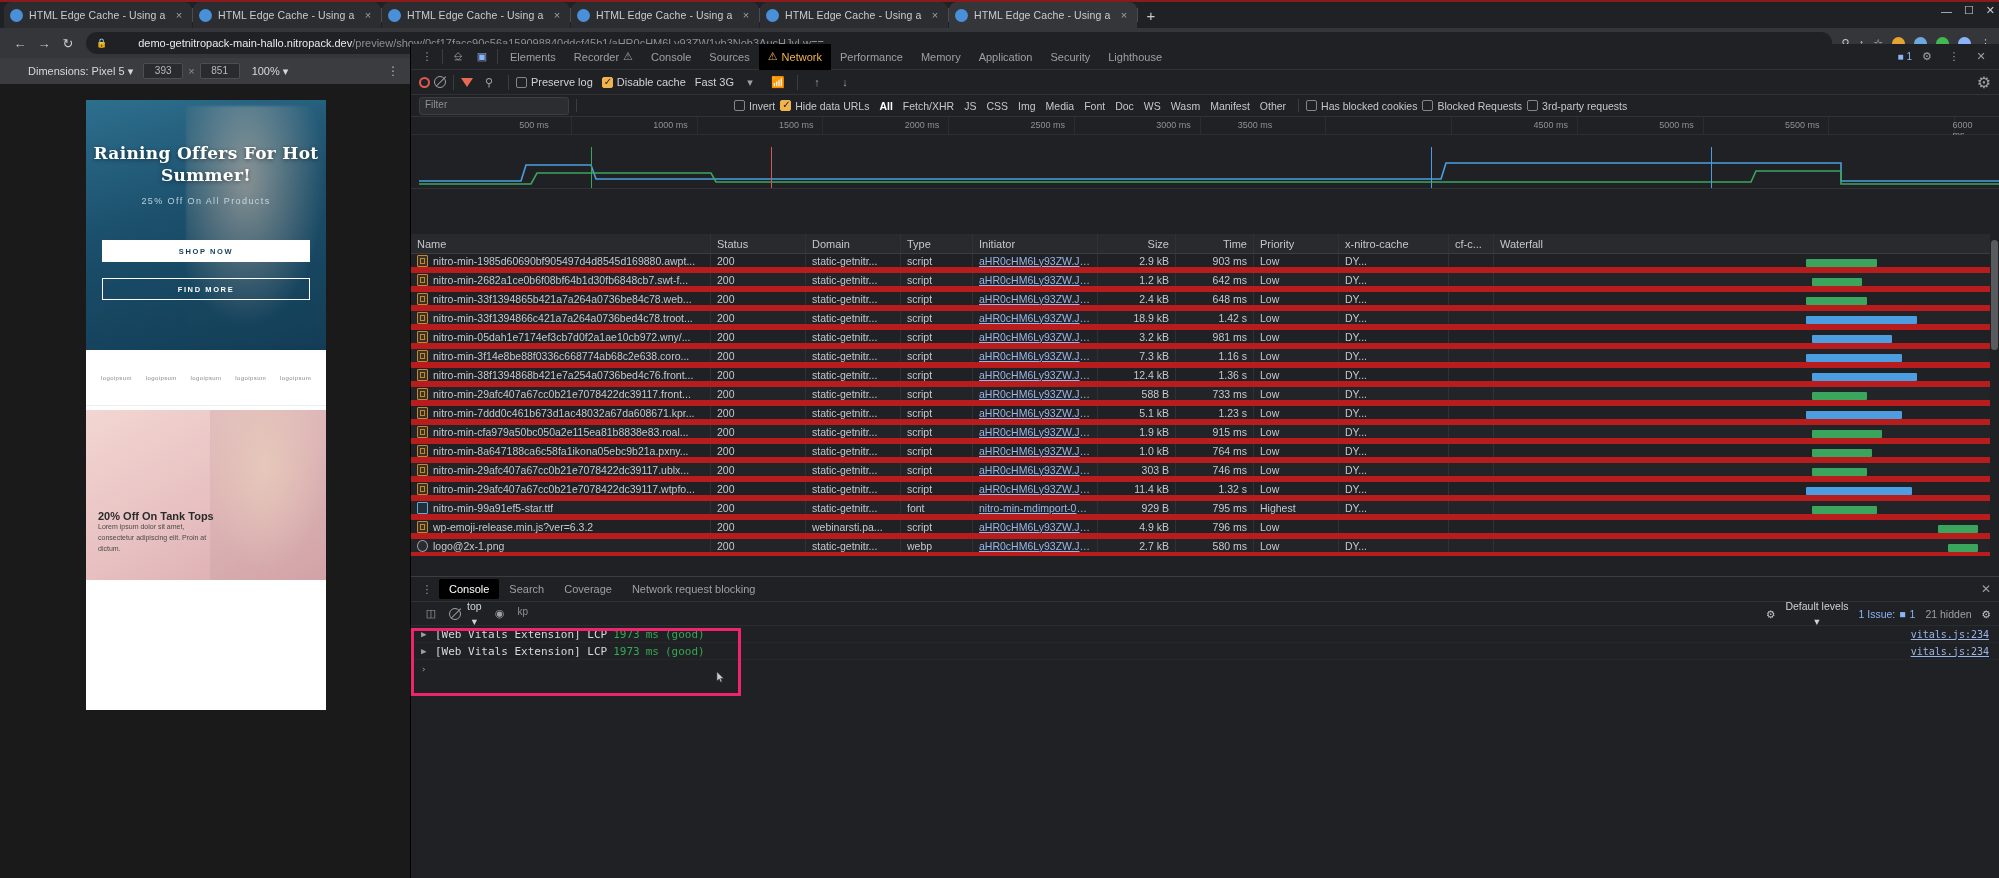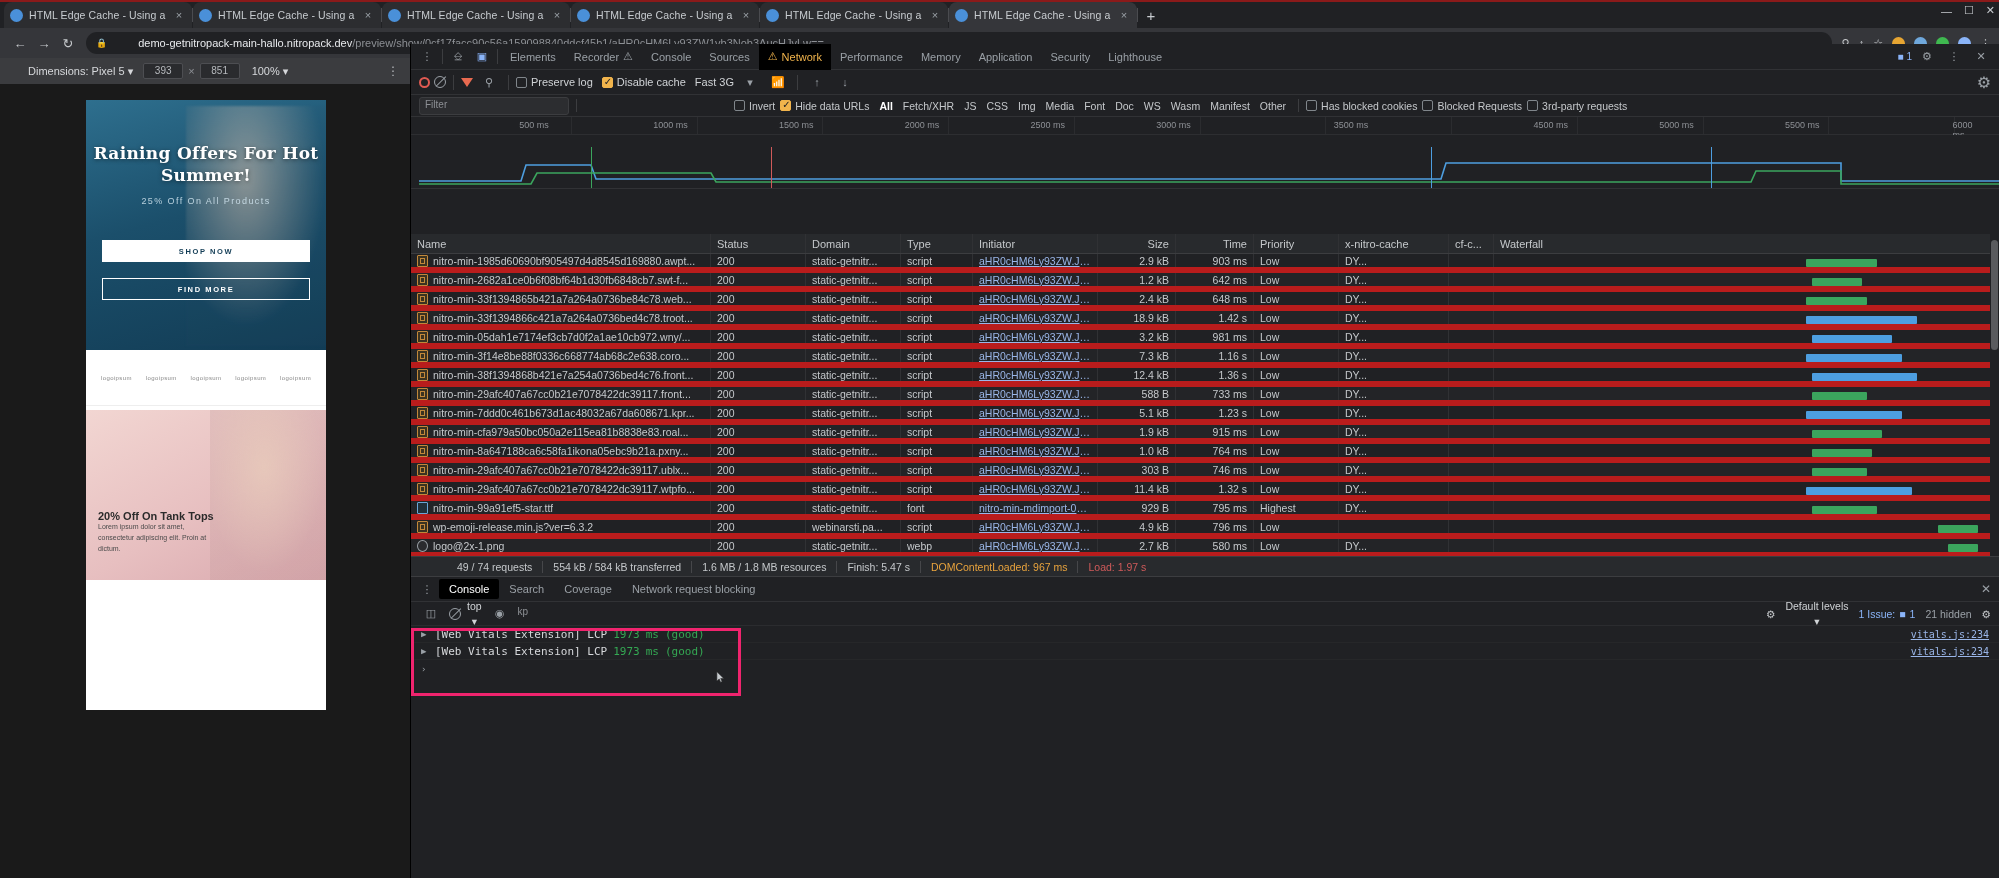--- a/index.html
+++ b/index.html
@@ -467,21 +467,21 @@
           <div class="tick" style="left: 259.5px;">1000 ms</div>
           <div class="tickline" style="left: 411.25px;"></div>
           <div class="tick" style="left: 385.25px;">1500 ms</div>
           <div class="tickline" style="left: 537px;"></div>
           <div class="tick" style="left: 511px;">2000 ms</div>
           <div class="tickline" style="left: 662.75px;"></div>
           <div class="tick" style="left: 636.75px;">2500 ms</div>
           <div class="tickline" style="left: 788.5px;"></div>
           <div class="tick" style="left: 762.5px;">3000 ms</div>
           <div class="tickline" style="left: 914.25px;"></div>
-          <div class="tick" style="left: 940px; text-align: center;">3500 ms</div>
+          <div class="tick" style="left: 844px; text-align: center;">3500 ms</div>
           <div class="tickline" style="left: 1040px;"></div>
           <div class="tick" style="left: 1039px; margin-top: 40px;">4000 ms</div>
           <div class="tickline" style="left: 1165.75px;"></div>
           <div class="tick" style="left: 1139.75px;">4500 ms</div>
           <div class="tickline" style="left: 1291.5px;"></div>
           <div class="tick" style="left: 1265.5px;">5000 ms</div>
           <div class="tickline" style="left: 1417.25px;"></div>
           <div class="tick" style="left: 1391.25px;">5500 ms</div>
           <div class="tickline" style="left: 1543px;"></div>
           <div class="tick" style="left: 1557px;">6000 ms</div>
@@ -865,28 +865,20 @@
             <div class="c-wf">
               <span class="wfbar" style="left: 90%; width: 6%; background: rgb(59, 165, 93);"></span>
             </div>
           </div>
         </div>
     </div>
     <div class="scroll-right">
       <div class="scroll-thumb" style="top:6px;height:110px;"></div>
     </div>
 
-    <div class="dt-summary">
-      <span class="sumitem">49 / 74 requests</span>
-      <span class="sumitem">554 kB / 584 kB transferred</span>
-      <span class="sumitem">1.6 MB / 1.8 MB resources</span>
-      <span class="sumitem">Finish: 5.47 s</span>
-      <span class="sumitem dcl">DOMContentLoaded: 967 ms</span>
-      <span class="sumitem load">Load: 1.97 s</span>
-    </div>
 
     <div class="dt-drawer">
       <div class="drawer-tabs">
         <span class="dt-icbtn">⋮</span>
         <span class="drawer-tab active">Console</span>
         <span class="drawer-tab">Search</span>
         <span class="drawer-tab">Coverage</span>
         <span class="drawer-tab">Network request blocking</span>
         <span class="drawer-close">✕</span>
       </div>

